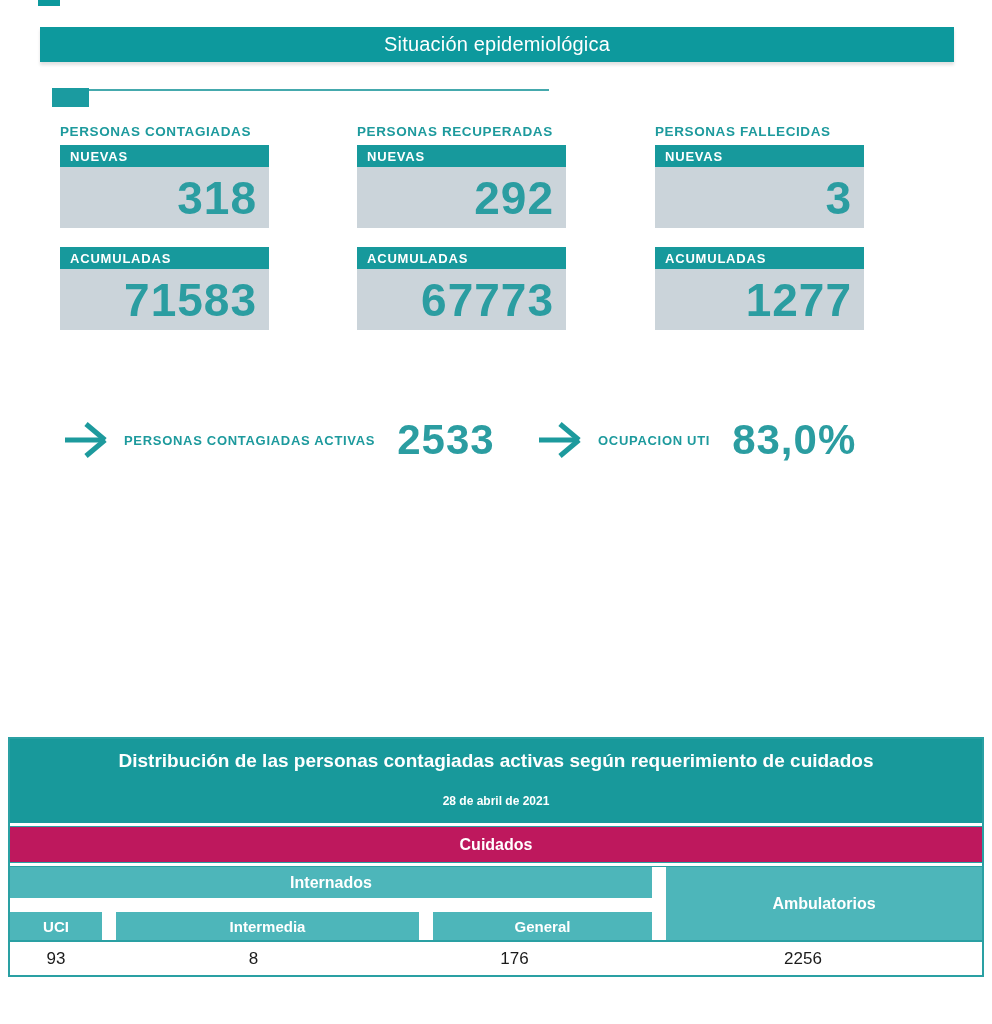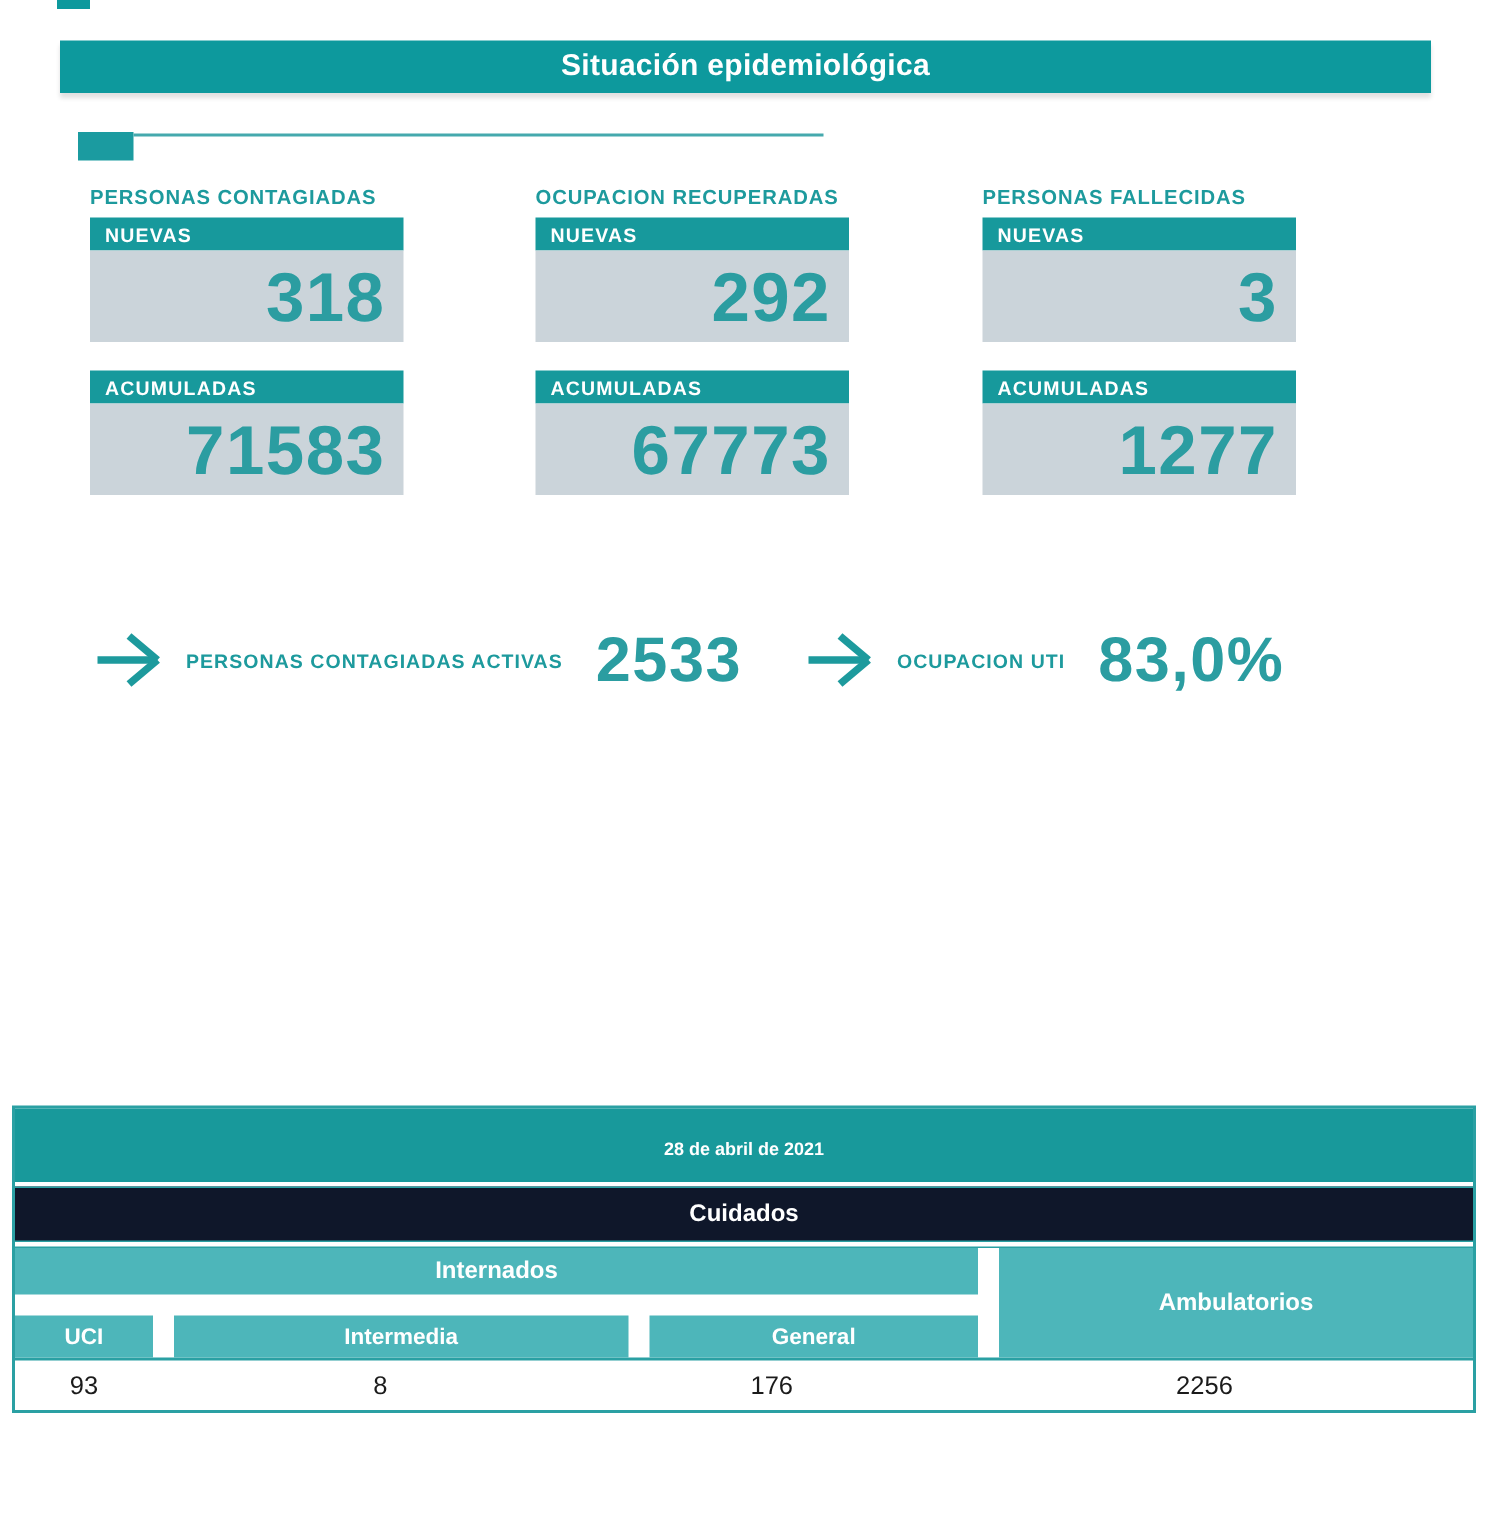--- a/index.html
+++ b/index.html
@@ -7,21 +7,21 @@
   body { font-family:"Liberation Sans", sans-serif; }
   .page {
     position:relative; width:992px; height:1024px; background:#ffffff;
     overflow:hidden; margin:0 auto;
   }
   
   .top-sliver { position:absolute; left:38px; top:0; width:22px; height:6px; background:#0d999d; }
   .title-bar {
     position:absolute; left:40px; top:27px; width:914px; height:35px;
     background:#0d999d; color:#fff; display:flex; align-items:center; justify-content:center;
-    font-size:20px; font-weight:bold; letter-spacing:0.2px;
+    font-size:20px; font-weight:normal; letter-spacing:0.2px;
     box-shadow:0 3px 3px rgba(0,0,0,0.12);
   }
   
   .progress-square { position:absolute; left:52px; top:88px; width:37px; height:19px; background:#1b9ba0; }
   .progress-line { position:absolute; left:89px; top:89px; width:460px; height:2px; background:#45a9ad; }
   
   .stat-col { position:absolute; top:124px; width:209px; }
   .stat-col.c0 { left:60px; } .stat-col.c1 { left:357px; } .stat-col.c2 { left:655px; }
   .stat-label {
     color:#1d9a9d; font-size:13.5px; font-weight:bold; letter-spacing:0.6px;
@@ -51,21 +51,21 @@
   
   .care-table {
     position:absolute; left:8px; top:737px; width:976px;
     border:2px solid #2aa0a3; background:#ffffff;
   }
   .ct-head { background:#18999b; color:#fff; text-align:center; }
   .ct-title { font-size:19px; font-weight:bold; padding:11px 10px 2px; }
   .ct-date  { font-size:12px; font-weight:bold; padding:20px 0 15px; }
   .ct-sep { height:3px; background:#ffffff; }
   .ct-group {
-    background:#0f172a; color:#fff; font-size:16px; font-weight:bold;
+    background:#be185d; color:#fff; font-size:16px; font-weight:bold;
     text-align:center; height:37px; display:flex; align-items:center; justify-content:center;
     border-top:1px solid #2aa0a3; border-bottom:1px solid #2aa0a3;
   }
   .ct-grid {
     display:grid; grid-template-columns:92px 303px 219px 1fr;
     grid-template-rows:31px 28px; gap:14px; background:#ffffff;
     border-top:1px solid #2aa0a3;
   }
   .ct-cell {
     background:#4db6ba; color:#fff; font-weight:bold; display:flex;
@@ -106,21 +106,21 @@
     </div>
     <div class="stat-box">318</div>
     <div class="stat-gap"></div>
     <div class="stat-bar">
       <span>ACUMULADAS</span>
     </div>
     <div class="stat-box">71583</div>
   </div>
 
   <div class="stat-col c1">
-    <div class="stat-label">OCUPACION RECUPERADAS</div>
+    <div class="stat-label">PERSONAS RECUPERADAS</div>
     <div class="stat-bar">
       <span>NUEVAS</span>
     </div>
     <div class="stat-box">292</div>
     <div class="stat-gap"></div>
     <div class="stat-bar">
       <span>ACUMULADAS</span>
     </div>
     <div class="stat-box">67773</div>
   </div>
@@ -157,20 +157,21 @@
         <line x1="24" y1="6" x2="43" y2="22"></line>
         <line x1="24" y1="38" x2="43" y2="22"></line>
       </g>
     </svg>
     <span class="hl-label">OCUPACION UTI</span>
     <span class="hl-value">83,0%</span>
   </div>
 
   <div class="care-table">
     <div class="ct-head">
+      <div class="ct-title">Distribución de las personas contagiadas activas según requerimiento de cuidados</div>
       <div class="ct-date">28 de abril de 2021</div>
     </div>
     <div class="ct-sep"></div>
     <div class="ct-group">
       <span>Cuidados</span>
     </div>
     <div class="ct-sep"></div>
     <div class="ct-grid">
       <div class="ct-cell ct-internados">Internados</div>
       <div class="ct-cell ct-ambulatorios">Ambulatorios</div>

